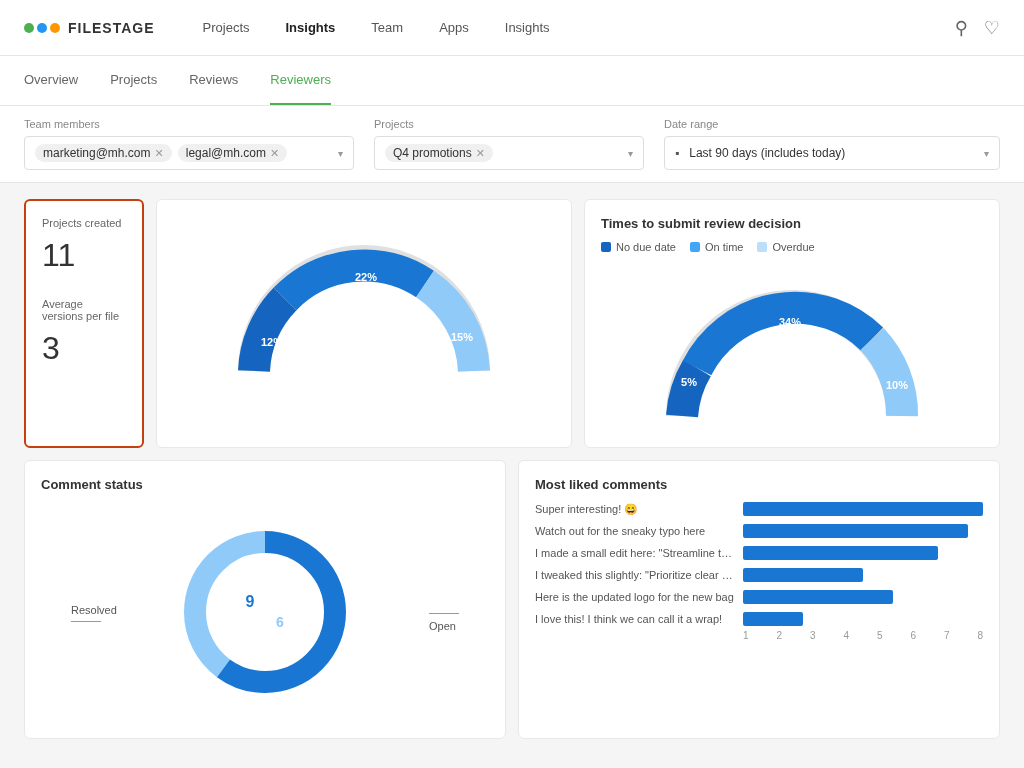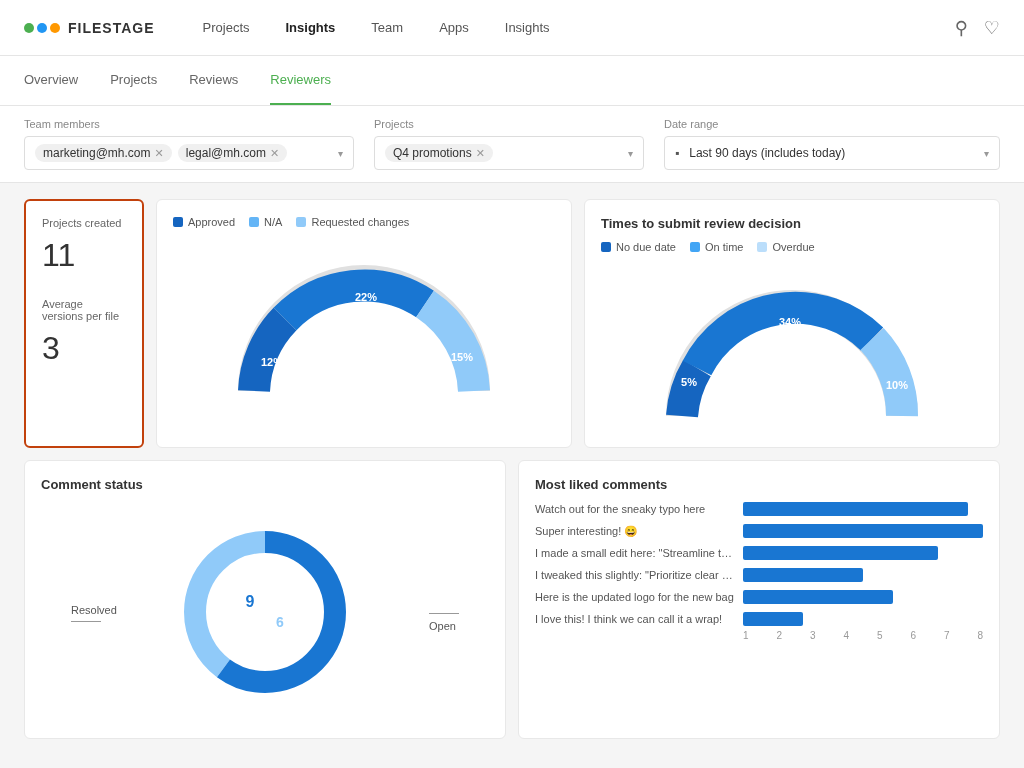--- a/index.html
+++ b/index.html
@@ -145,34 +145,20 @@
         <div class="stat-label">Projects created</div>
         <div class="stat-value">11</div>
       </div>
       <div class="stat-section">
         <div class="stat-label" style="margin-top:24px;">Average versions per file</div>
         <div class="stat-value">3</div>
       </div>
     </div>
 
     <div class="chart-card">
-      <div class="legend">
-        <div class="legend-item">
-          <div class="legend-dot" style="background:#1565C0"></div>
-          <span>Approved</span>
-        </div>
-        <div class="legend-item">
-          <div class="legend-dot" style="background:#64B5F6"></div>
-          <span>N/A</span>
-        </div>
-        <div class="legend-item">
-          <div class="legend-dot" style="background:#90CAF9"></div>
-          <span>Requested changes</span>
-        </div>
-      </div>
       <div class="chart-container">
         <svg width="300" height="170" viewBox="0 0 300 170" class="semicircle-svg">
 
           <path d="M 40,155 A 110,110 0 0,1 260,155" fill="none" stroke="#e0e0e0" stroke-width="32"></path>
 
           <path d="M 40,155 A 110,110 0 0,1 71,83" fill="none" stroke="#1565C0" stroke-width="32"></path>
 
           <path d="M 71,83 A 110,110 0 0,1 211,68" fill="none" stroke="#1976D2" stroke-width="32"></path>
 
           <path d="M 211,68 A 110,110 0 0,1 260,155" fill="none" stroke="#90CAF9" stroke-width="32"></path>
@@ -242,29 +228,29 @@
           <div style="width:30px; height:1px; background:#999; margin-bottom:4px;"></div>
           <span style="font-size:11px;color:#555;">Open</span>
         </div>
       </div>
     </div>
 
     <div class="chart-card">
       <div class="chart-title">Most liked comments</div>
       <div class="bar-chart">
         <div class="bar-row">
+          <span class="bar-label">Super interesting! 😄</span>
+          <div class="bar-track">
+            <div class="bar-fill" style="width:100%"></div>
+          </div>
+        </div>
+        <div class="bar-row">
           <span class="bar-label">Watch out for the sneaky typo here</span>
           <div class="bar-track">
             <div class="bar-fill" style="width:93.75%"></div>
-          </div>
-        </div>
-        <div class="bar-row">
-          <span class="bar-label">Super interesting! 😄</span>
-          <div class="bar-track">
-            <div class="bar-fill" style="width:100%"></div>
           </div>
         </div>
         <div class="bar-row">
           <span class="bar-label">I made a small edit here: "Streamline the...</span>
           <div class="bar-track">
             <div class="bar-fill" style="width:81.25%"></div>
           </div>
         </div>
         <div class="bar-row">
           <span class="bar-label">I tweaked this slightly: "Prioritize clear la...</span>

